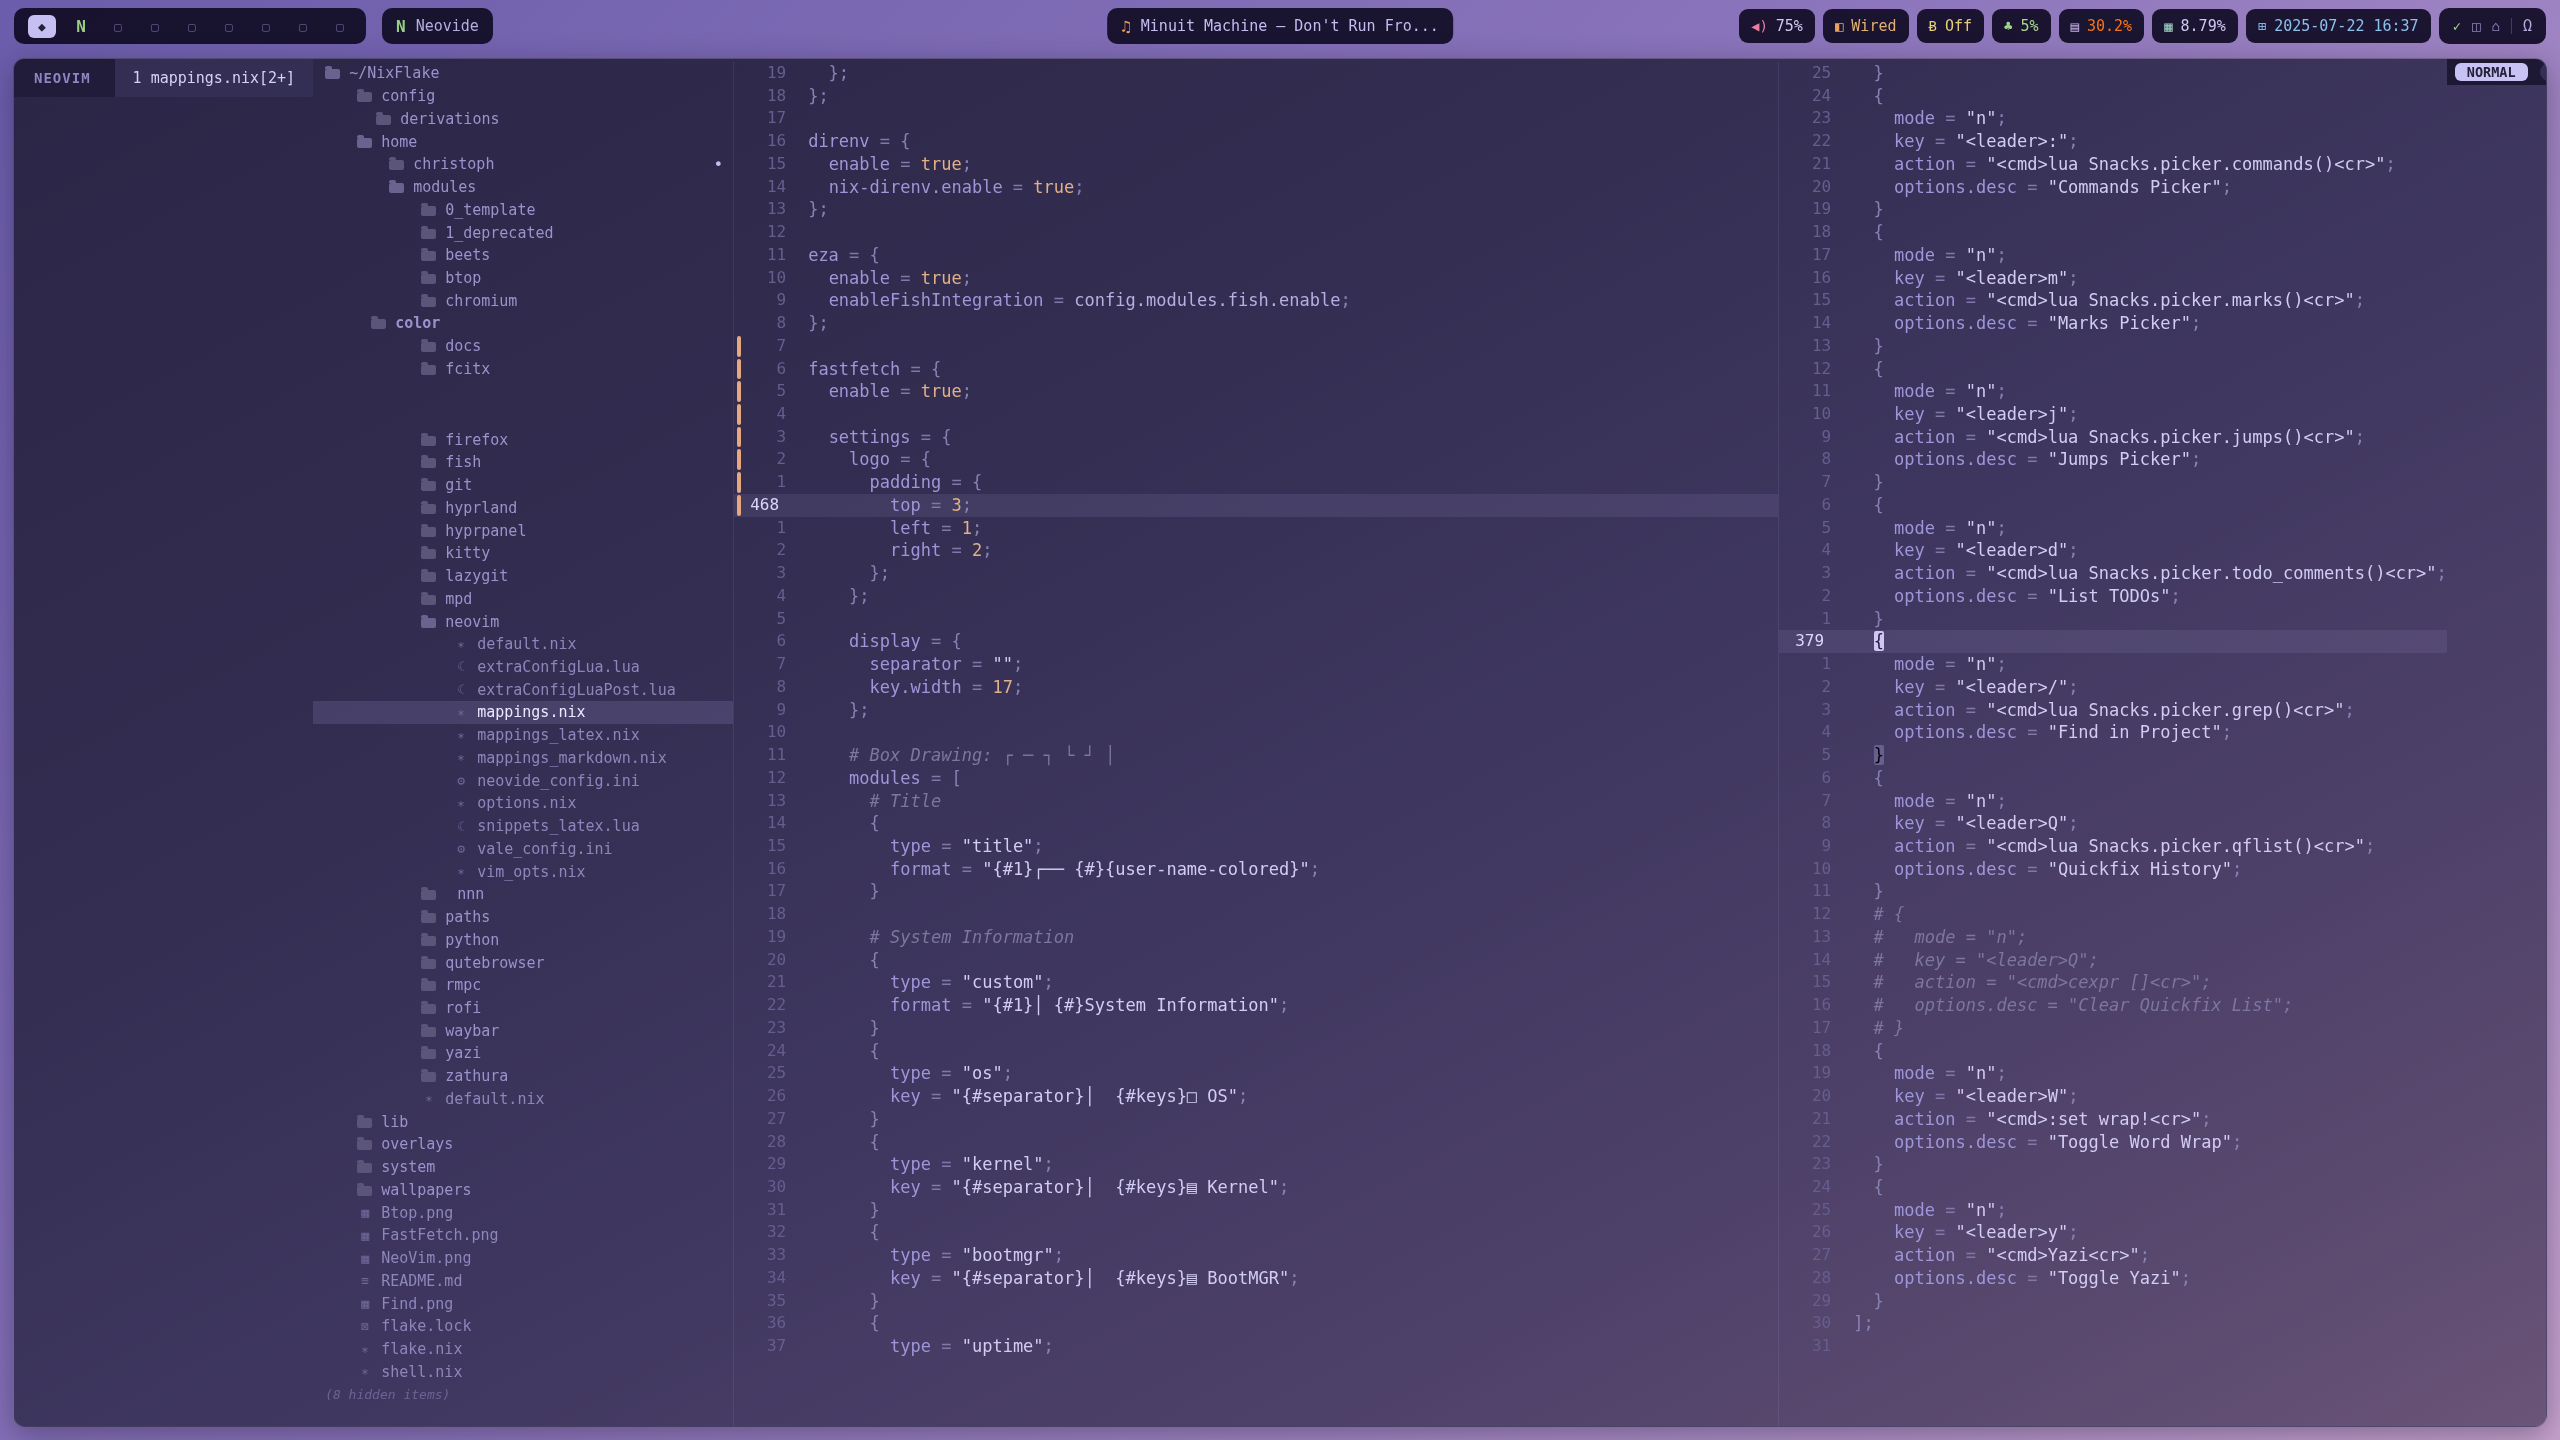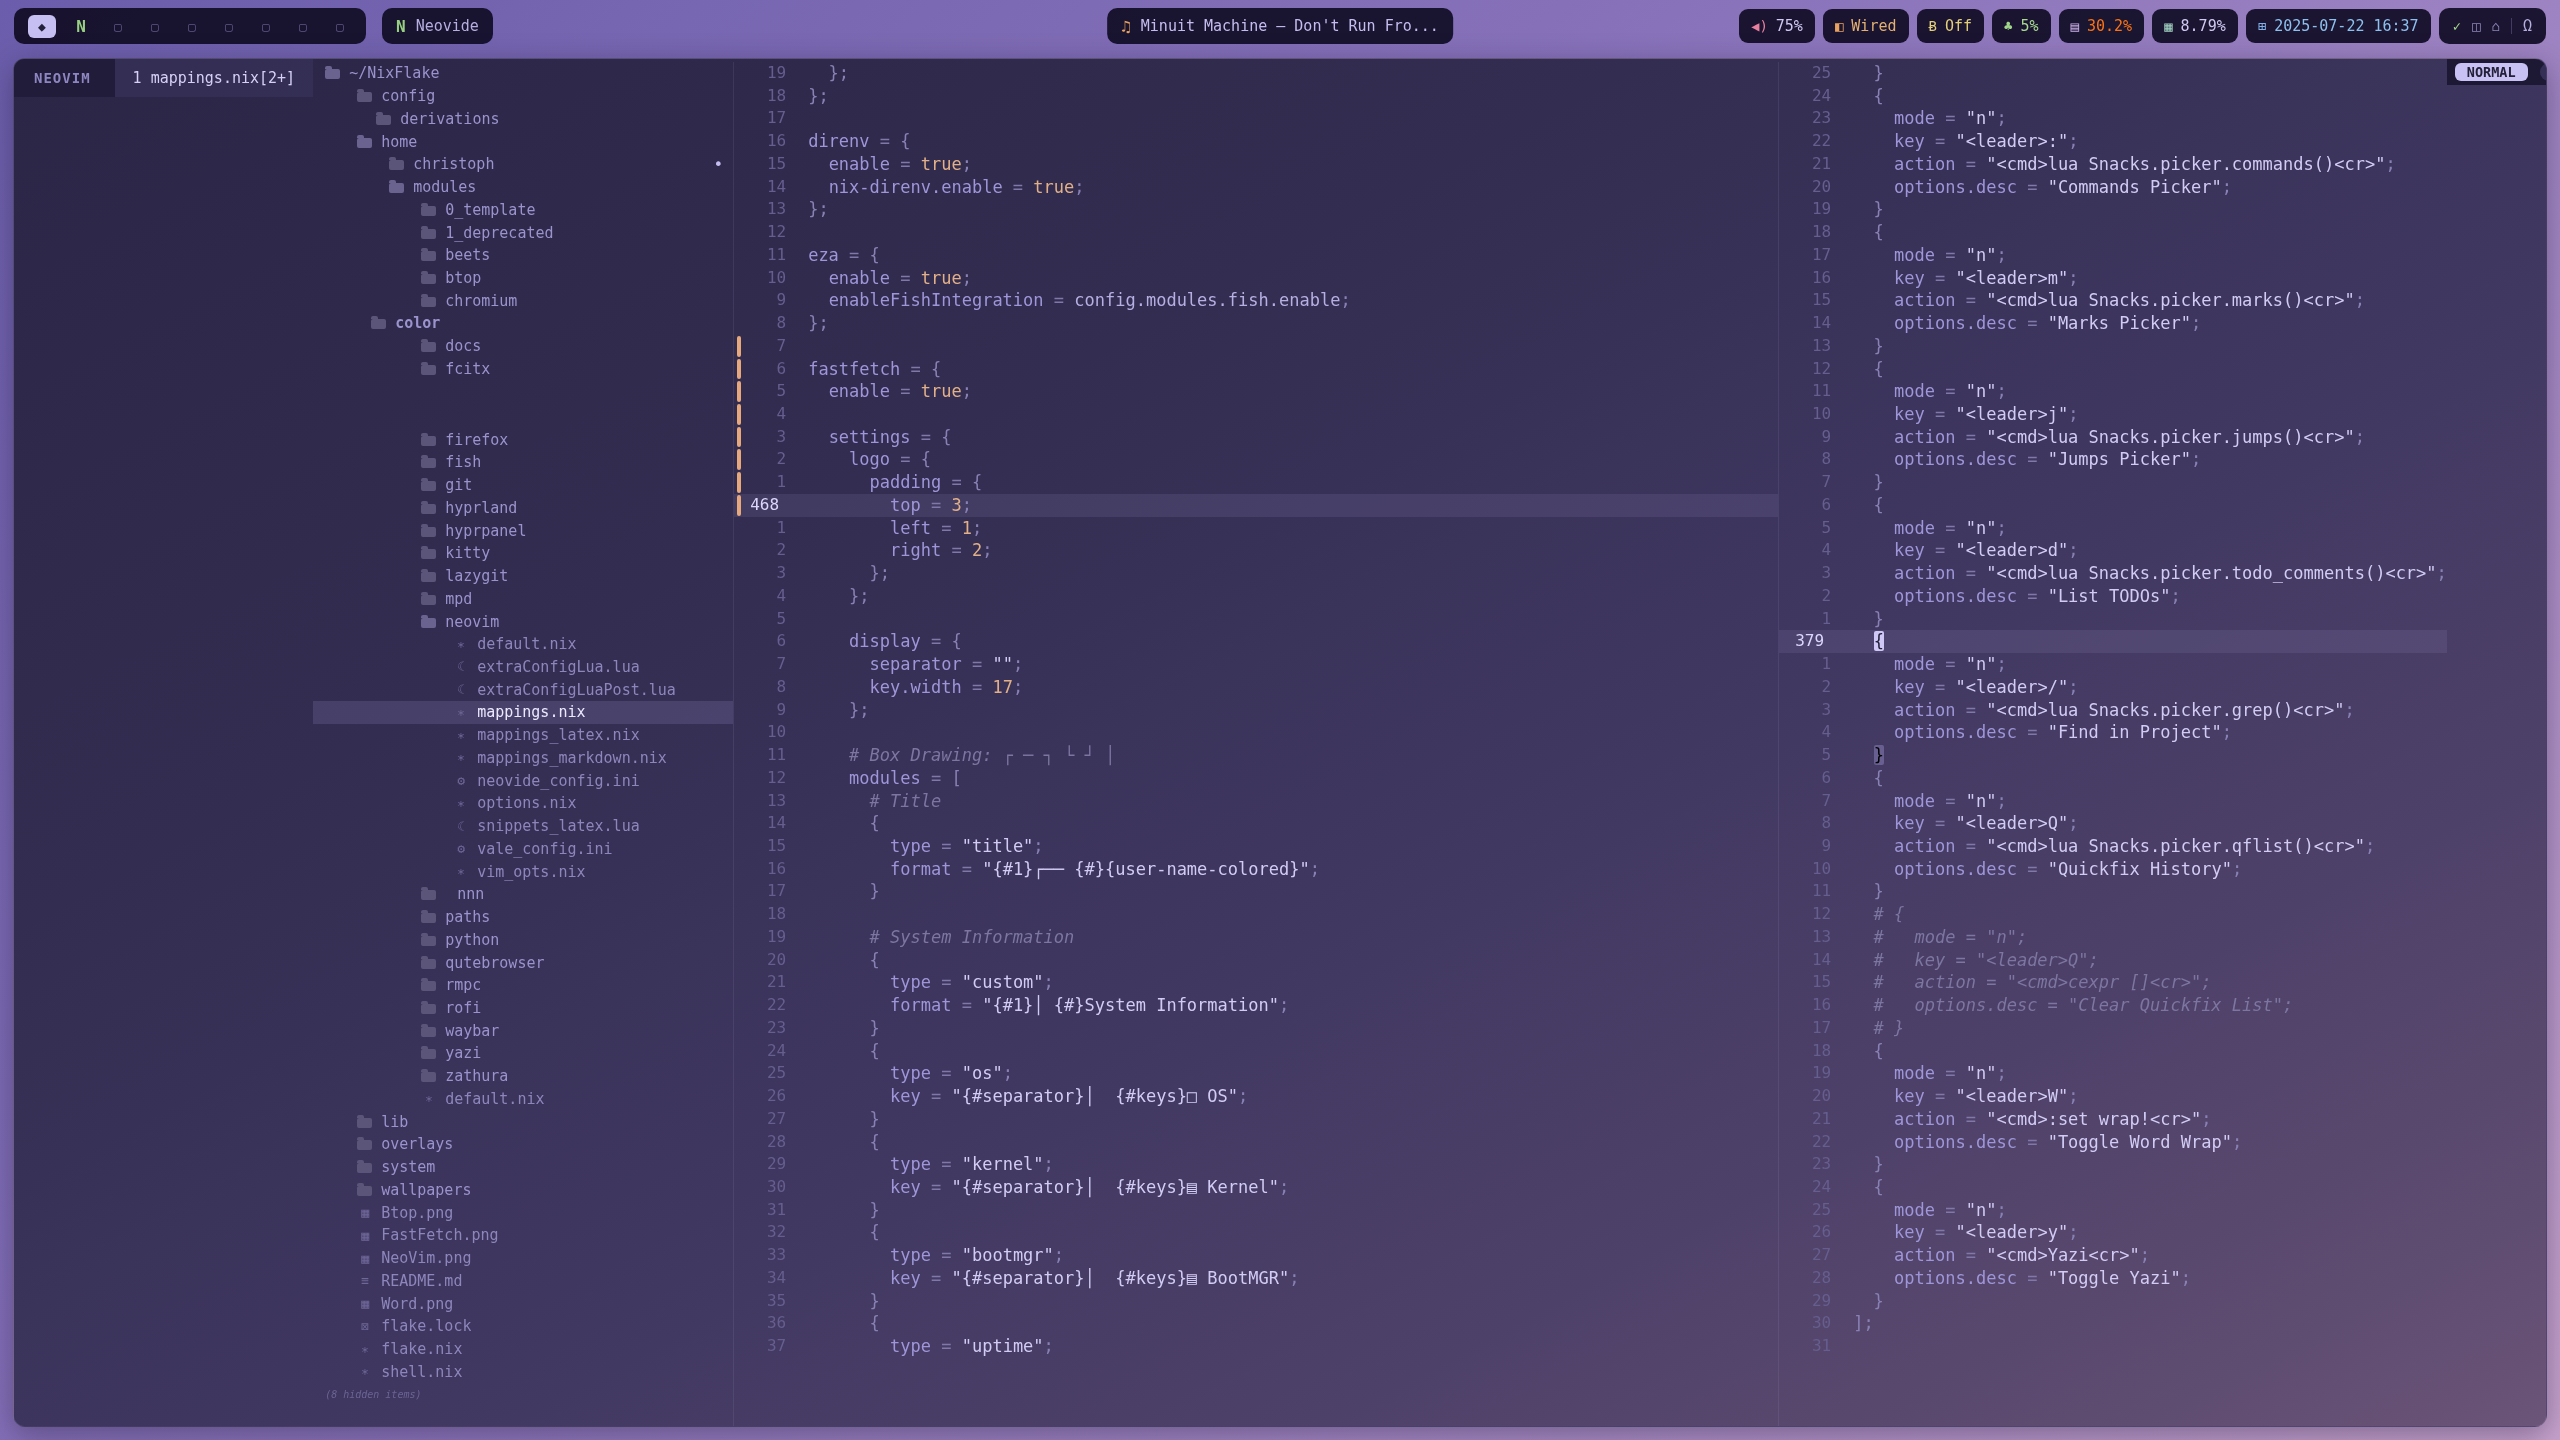--- a/index.html
+++ b/index.html
@@ -42,21 +42,21 @@
   .tree-row{height:22.74px;display:flex;align-items:center;padding-right:10px;flex:none;white-space:nowrap}
   .tree-row.is-folder .tree-label{color:#9a93cc}
   .tree-row.selected{background:rgba(190,182,245,.15)}
   .tree-row.selected .tree-label{color:#ece8ff}
   .folder-icon{width:15px;height:10px;background:#5b5579;border-radius:2px;position:relative;flex:none;margin-right:9px;margin-top:2px}
   .folder-icon::before{content:'';position:absolute;top:-3px;left:0;width:7px;height:3px;background:inherit;border-radius:2px 2px 0 0}
   .folder-icon.open{background:#6a6390}
   .file-icon{width:16px;text-align:center;color:#6e6798;font-size:13px;flex:none;margin-right:8px}
   .tree-label{overflow:hidden;text-overflow:ellipsis}
   .mod-dot{margin-left:auto;color:#c4bdf0;font-size:16px}
-  .hidden-note{height:22.74px;display:flex;align-items:center;padding-left:12px;color:#6b6494;font-style:italic;font-size:10px}
+  .hidden-note{height:22.74px;display:flex;align-items:center;padding-left:12px;color:#6b6494;font-style:italic;font-size:13px}
   
   .editor{overflow:hidden}
   .editor.left{width:1045px;flex:none;border-left:1px solid rgba(200,190,240,.10)}
   .editor.right{flex:1;border-left:1px solid rgba(200,190,240,.10)}
   .row{height:22.74px;display:flex;white-space:pre;font-size:17px;line-height:22.74px;position:relative}
   .row.cl{background:rgba(200,190,248,.10)}
   .row.sg::before{content:'';position:absolute;left:3px;top:1px;bottom:1px;width:4px;background:#e8a87e;border-radius:2px}
   .gutter{width:74px;flex:none;text-align:right;padding-right:22px;color:#655e8e;font-size:16px}
   .row.cl .gutter{color:#dcd6fc;text-align:left;padding-left:16px;padding-right:0}
   .code{flex:1;overflow:hidden}
@@ -357,21 +357,21 @@
         <div class="tree-row" style="padding-left: 44px;">
           <span class="file-icon">▦</span>
           <span class="tree-label">NeoVim.png</span>
         </div>
         <div class="tree-row" style="padding-left: 44px;">
           <span class="file-icon">≡</span>
           <span class="tree-label">README.md</span>
         </div>
         <div class="tree-row" style="padding-left: 44px;">
           <span class="file-icon">▦</span>
-          <span class="tree-label">Word.png</span>
+          <span class="tree-label">Find.png</span>
         </div>
         <div class="tree-row" style="padding-left: 44px;">
           <span class="file-icon">⊠</span>
           <span class="tree-label">flake.lock</span>
         </div>
         <div class="tree-row" style="padding-left: 44px;">
           <span class="file-icon">∗</span>
           <span class="tree-label">flake.nix</span>
         </div>
         <div class="tree-row" style="padding-left: 44px;">

